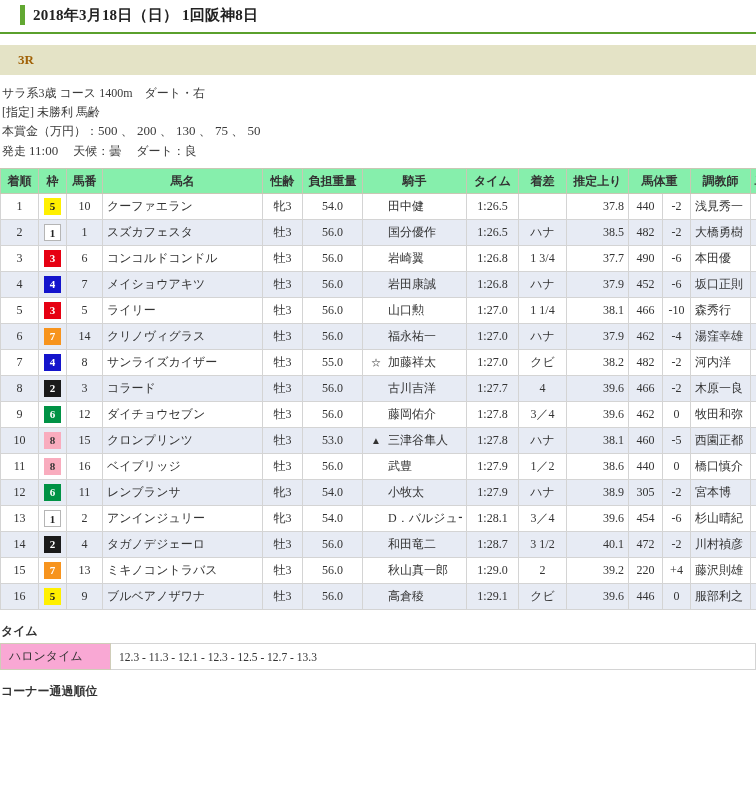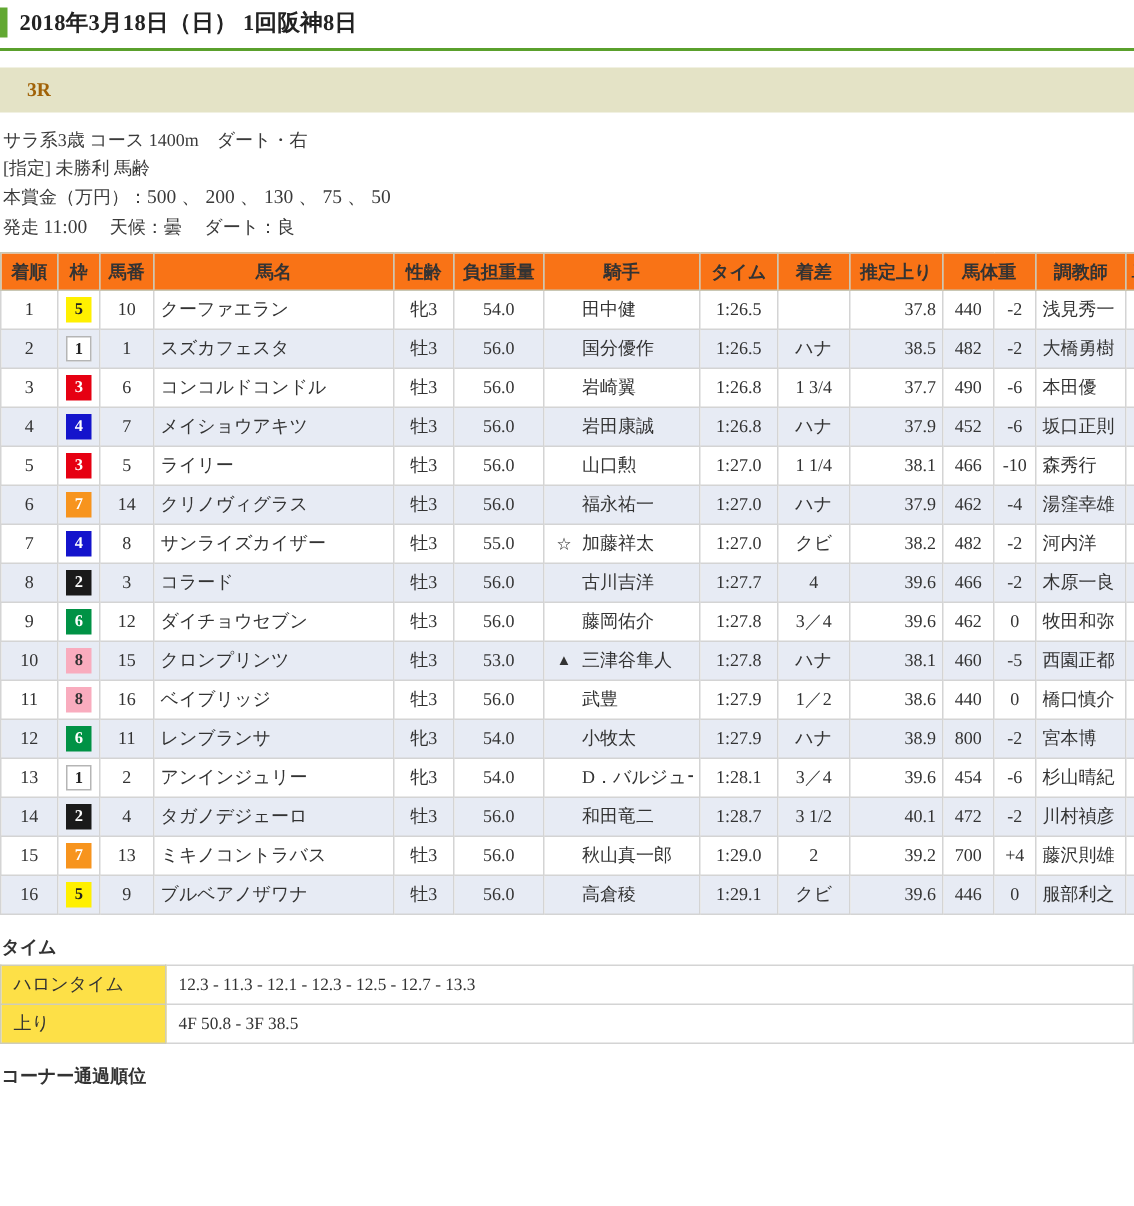--- a/index.html
+++ b/index.html
@@ -15,20 +15,21 @@
   }
 
   
   .page-header {
     border-bottom: 2px solid #5aa02c;
     padding: 5px 0 7px 0;
   }
   .page-header-inner {
     display: flex;
     align-items: center;
+    padding-left: 20px;
   }
   .title-accent {
     width: 5px;
     height: 20px;
     background: #62a832;
     margin-right: 8px;
     flex: 0 0 auto;
   }
   .page-title {
     font-size: 15px;
@@ -62,21 +63,21 @@
   .race-info div { white-space: nowrap; }
   .ri-num { font-size: 13px; }
 
   
   table.result {
     width: 756px;
     border-collapse: collapse;
     table-layout: fixed;
   }
   table.result th {
-    background: #f97316;
+    background: #86efac;
     border: 1px solid #c9c7b4;
     font-size: 12px;
     font-weight: bold;
     color: #333333;
     height: 25px;
     padding: 0 2px;
     text-align: center;
     white-space: nowrap;
   }
   table.result td {
@@ -143,21 +144,21 @@
     font-weight: bold;
     color: #333333;
     margin: 13px 0 3px 1px;
   }
   table.info {
     width: 756px;
     border-collapse: collapse;
     table-layout: fixed;
   }
   table.info th {
-    background: #fde047;
+    background: #f9a8d4;
     border: 1px solid #cfcdb8;
     font-size: 12px;
     font-weight: normal;
     color: #333333;
     text-align: left;
     padding: 4px 8px;
     height: 23px;
     white-space: nowrap;
   }
   table.info td {
@@ -475,21 +476,21 @@
         <td class="c-center num">54.0</td>
         <td class="jockey-cell">
           <div class="jockey-wrap">
             <span class="jockey-mark"></span>
             <span class="jockey-name">小牧太</span>
           </div>
         </td>
         <td class="c-center num">1:27.9</td>
         <td class="c-center num">ハナ</td>
         <td class="c-right num">38.9</td>
-        <td class="c-center num">800</td>
+        <td class="c-center num">305</td>
         <td class="c-center num">-2</td>
         <td class="c-left">宮本博</td>
         <td class="c-center num">10</td>
       </tr>
       <tr>
         <td class="c-center num">13</td>
         <td class="gate-cell"><span class="gate-chip gate-1">1</span></td>
         <td class="c-center num">2</td>
         <td class="c-left">アンインジュリー</td>
         <td class="c-center">牝3</td>
@@ -538,21 +539,21 @@
         <td class="c-center num">56.0</td>
         <td class="jockey-cell">
           <div class="jockey-wrap">
             <span class="jockey-mark"></span>
             <span class="jockey-name">秋山真一郎</span>
           </div>
         </td>
         <td class="c-center num">1:29.0</td>
         <td class="c-center num">2</td>
         <td class="c-right num">39.2</td>
-        <td class="c-center num">700</td>
+        <td class="c-center num">220</td>
         <td class="c-center num">+4</td>
         <td class="c-left">藤沢則雄</td>
         <td class="c-center num">14</td>
       </tr>
       <tr class="alt">
         <td class="c-center num">16</td>
         <td class="gate-cell"><span class="gate-chip gate-5">5</span></td>
         <td class="c-center num">9</td>
         <td class="c-left">ブルベアノザワナ</td>
         <td class="c-center">牡3</td>
@@ -577,24 +578,20 @@
 <div class="section-title">タイム</div>
 <table class="info">
   <colgroup>
       <col style="width:110px">
       <col>
     </colgroup>
   <tbody>
       <tr>
         <th>ハロンタイム</th>
         <td>12.3 - 11.3 - 12.1 - 12.3 - 12.5 - 12.7 - 13.3</td>
-      </tr>
-      <tr>
-        <th>上り</th>
-        <td>4F 50.8 - 3F 38.5</td>
       </tr>
     </tbody>
 </table>
 
 <div class="section-title">コーナー通過順位</div>
 <table class="info">
   <colgroup>
       <col style="width:110px">
       <col>
     </colgroup>

